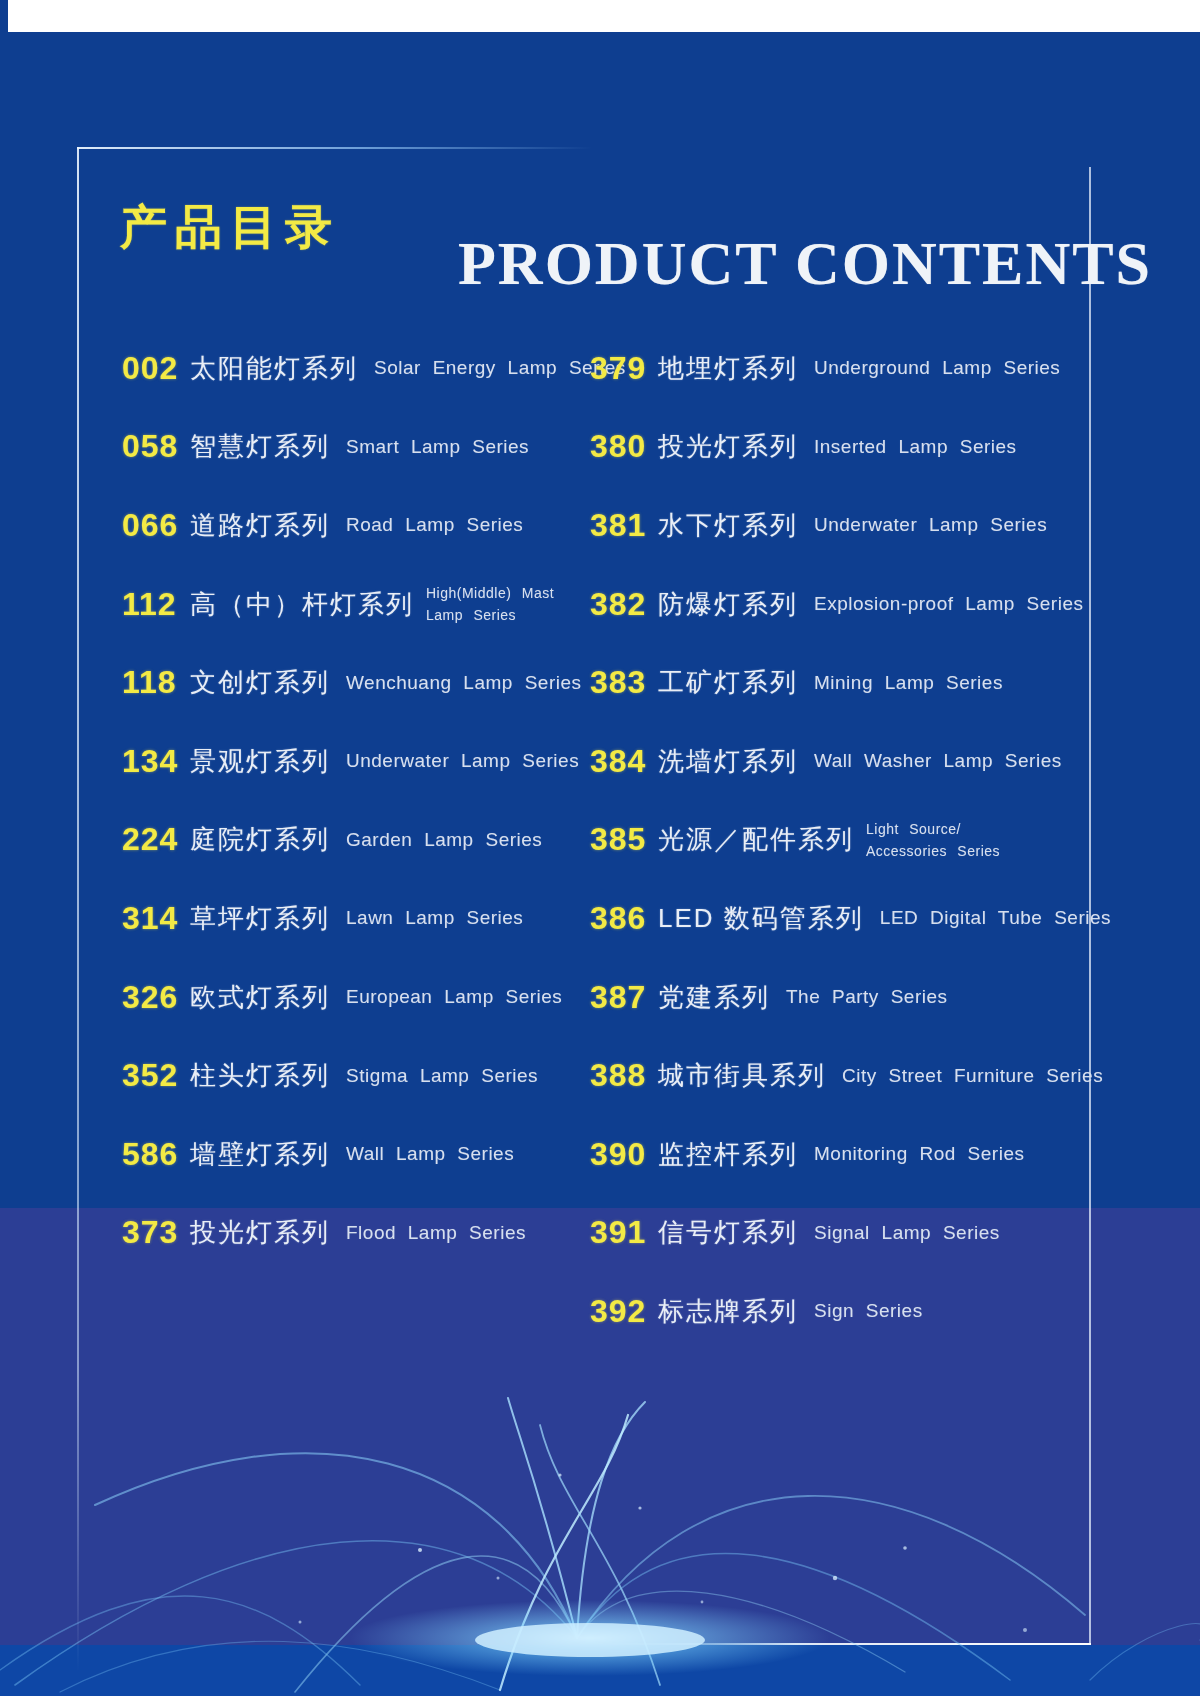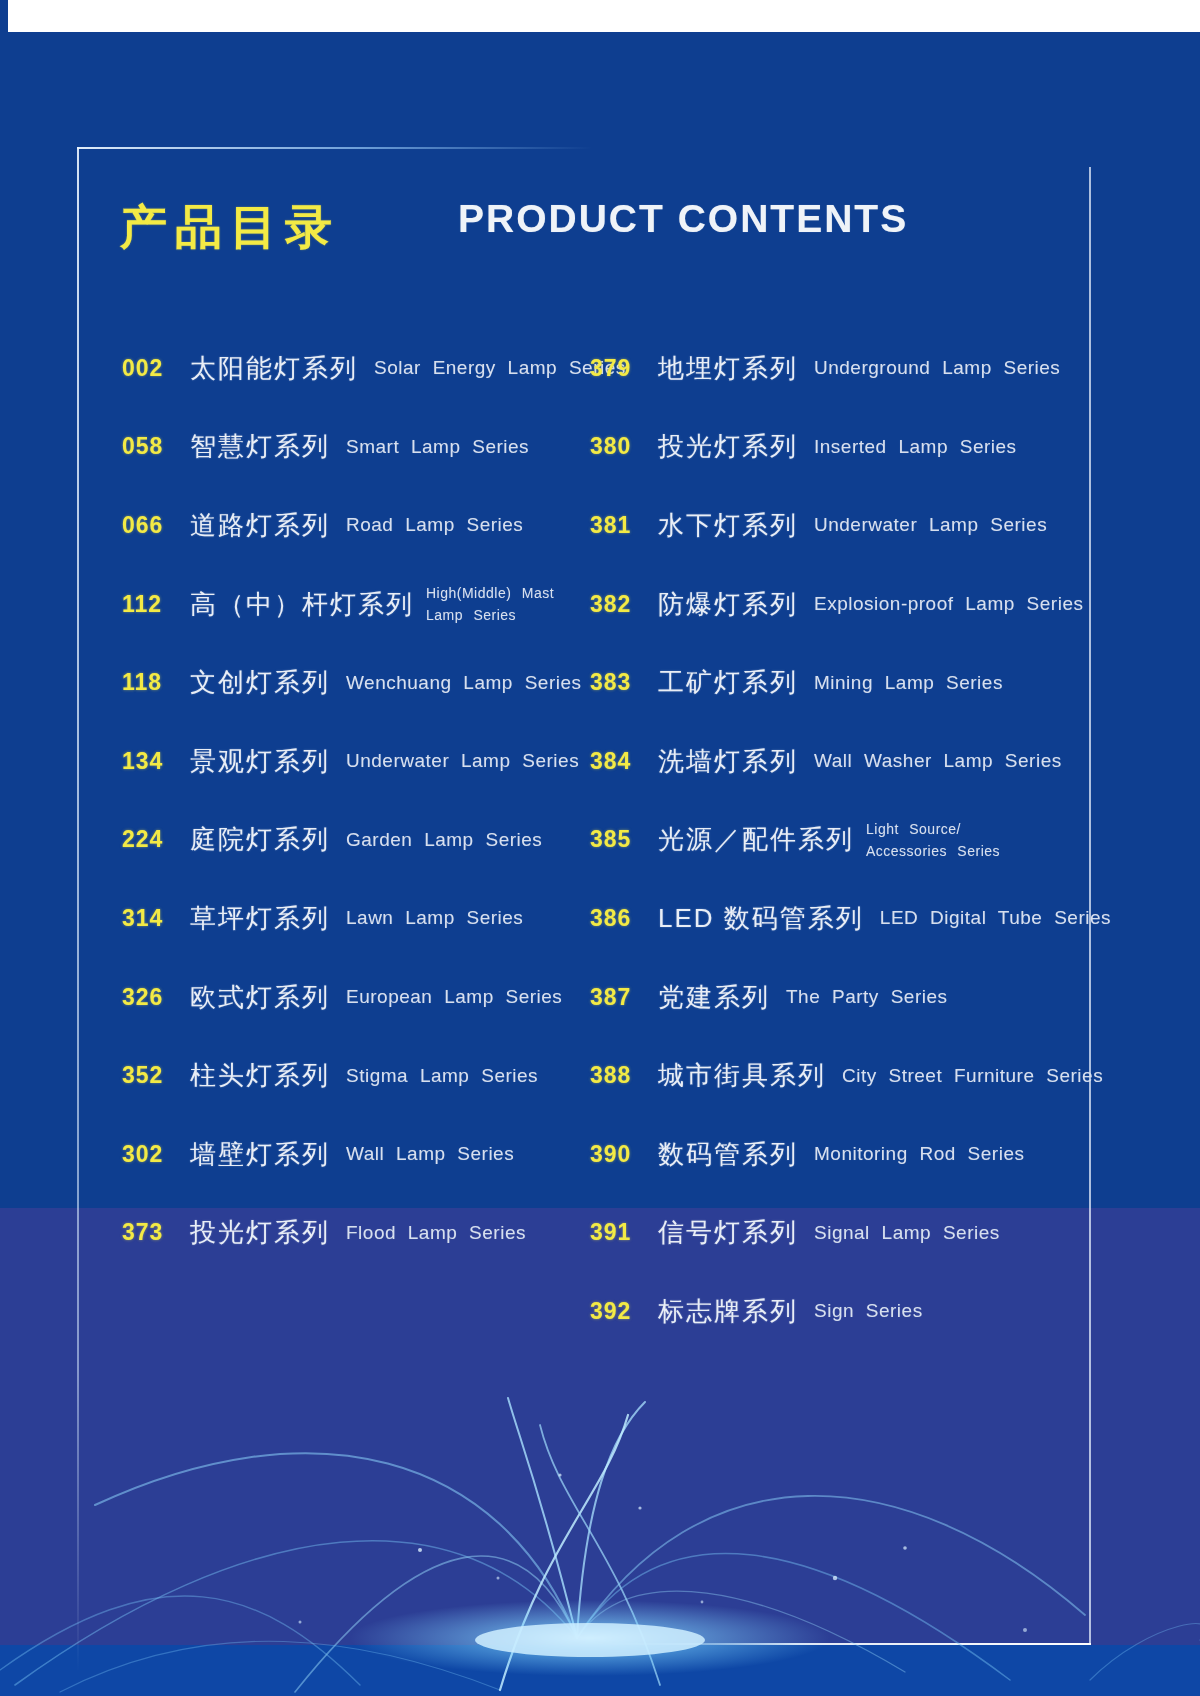--- a/index.html
+++ b/index.html
@@ -26,29 +26,29 @@
   .frame-left{position:absolute;left:77px;top:147px;width:2px;height:1525px;
     background:linear-gradient(180deg,rgba(235,245,255,.9),rgba(210,228,250,.55) 80%,rgba(210,228,250,0));}
   .frame-right{position:absolute;left:1089px;top:167px;width:2px;height:1478px;background:rgba(225,235,250,.75);}
   .frame-bottom{position:absolute;left:598px;top:1643px;width:493px;height:2px;
     background:linear-gradient(90deg,rgba(255,255,255,0),rgba(245,250,255,.9) 40%,#ffffff);}
 
   
   .title-cn{position:absolute;left:120px;top:196px;font-size:47px;font-weight:bold;
     color:var(--accent-yellow);letter-spacing:8px;white-space:nowrap;
     text-shadow:0 0 2px rgba(240,230,70,.45);}
-  .title-en{position:absolute;left:458px;top:197px;font-size:39px;font-weight:bold;
-    color:#eff3f8;letter-spacing:2px;white-space:nowrap;text-shadow:0 0 1px rgba(255,255,255,.4);}
+  .title-en{position:absolute;left:458px;top:228px;font-size:62px;font-weight:bold;
+    color:#eff3f8;letter-spacing:2px;white-space:nowrap;text-shadow:0 0 1px rgba(255,255,255,.4);font-family:Liberation Serif, serif;}
 
   
   .toc-col{position:absolute;top:329px;display:flex;flex-direction:column;z-index:3;}
   .toc-col-left{left:122px;width:475px;}
   .toc-col-right{left:590px;width:545px;}
   .toc-row{height:78.6px;display:flex;align-items:center;white-space:nowrap;}
-  .num{width:68px;flex:0 0 68px;font-size:23px;font-weight:bold;color:var(--accent-yellow);
+  .num{width:68px;flex:0 0 68px;font-size:32px;font-weight:bold;color:var(--accent-yellow);
     letter-spacing:1px;text-shadow:0 0 3px rgba(240,230,70,.5);}
   .cn{font-size:26px;color:var(--text-white);letter-spacing:2px;
     text-shadow:0 0 2px rgba(230,240,255,.35);}
   .en{font-size:19px;color:var(--text-en);margin-left:16px;letter-spacing:.5px;word-spacing:6px;
     text-shadow:0 0 1px rgba(220,232,250,.3);}
   .en.two-line{display:flex;flex-direction:column;line-height:22px;font-size:14px;margin-left:12px;}
 
   svg.burst{position:absolute;left:0;top:1380px;z-index:2;}
 </style>
 </head>
@@ -155,21 +155,21 @@
       <span class="num">326</span>
       <span class="cn">欧式灯系列</span>
       <span class="en">European Lamp Series</span>
     </div>
     <div class="toc-row">
       <span class="num">352</span>
       <span class="cn">柱头灯系列</span>
       <span class="en">Stigma Lamp Series</span>
     </div>
     <div class="toc-row">
-      <span class="num">302</span>
+      <span class="num">586</span>
       <span class="cn">墙壁灯系列</span>
       <span class="en">Wall Lamp Series</span>
     </div>
     <div class="toc-row">
       <span class="num">373</span>
       <span class="cn">投光灯系列</span>
       <span class="en">Flood Lamp Series</span>
     </div>
   </div>
 <div class="toc-col toc-col-right" id="col-right">
@@ -221,21 +221,21 @@
       <span class="cn">党建系列</span>
       <span class="en">The Party Series</span>
     </div>
     <div class="toc-row">
       <span class="num">388</span>
       <span class="cn">城市街具系列</span>
       <span class="en">City Street Furniture Series</span>
     </div>
     <div class="toc-row">
       <span class="num">390</span>
-      <span class="cn">数码管系列</span>
+      <span class="cn">监控杆系列</span>
       <span class="en">Monitoring Rod Series</span>
     </div>
     <div class="toc-row">
       <span class="num">391</span>
       <span class="cn">信号灯系列</span>
       <span class="en">Signal Lamp Series</span>
     </div>
     <div class="toc-row">
       <span class="num">392</span>
       <span class="cn">标志牌系列</span>

